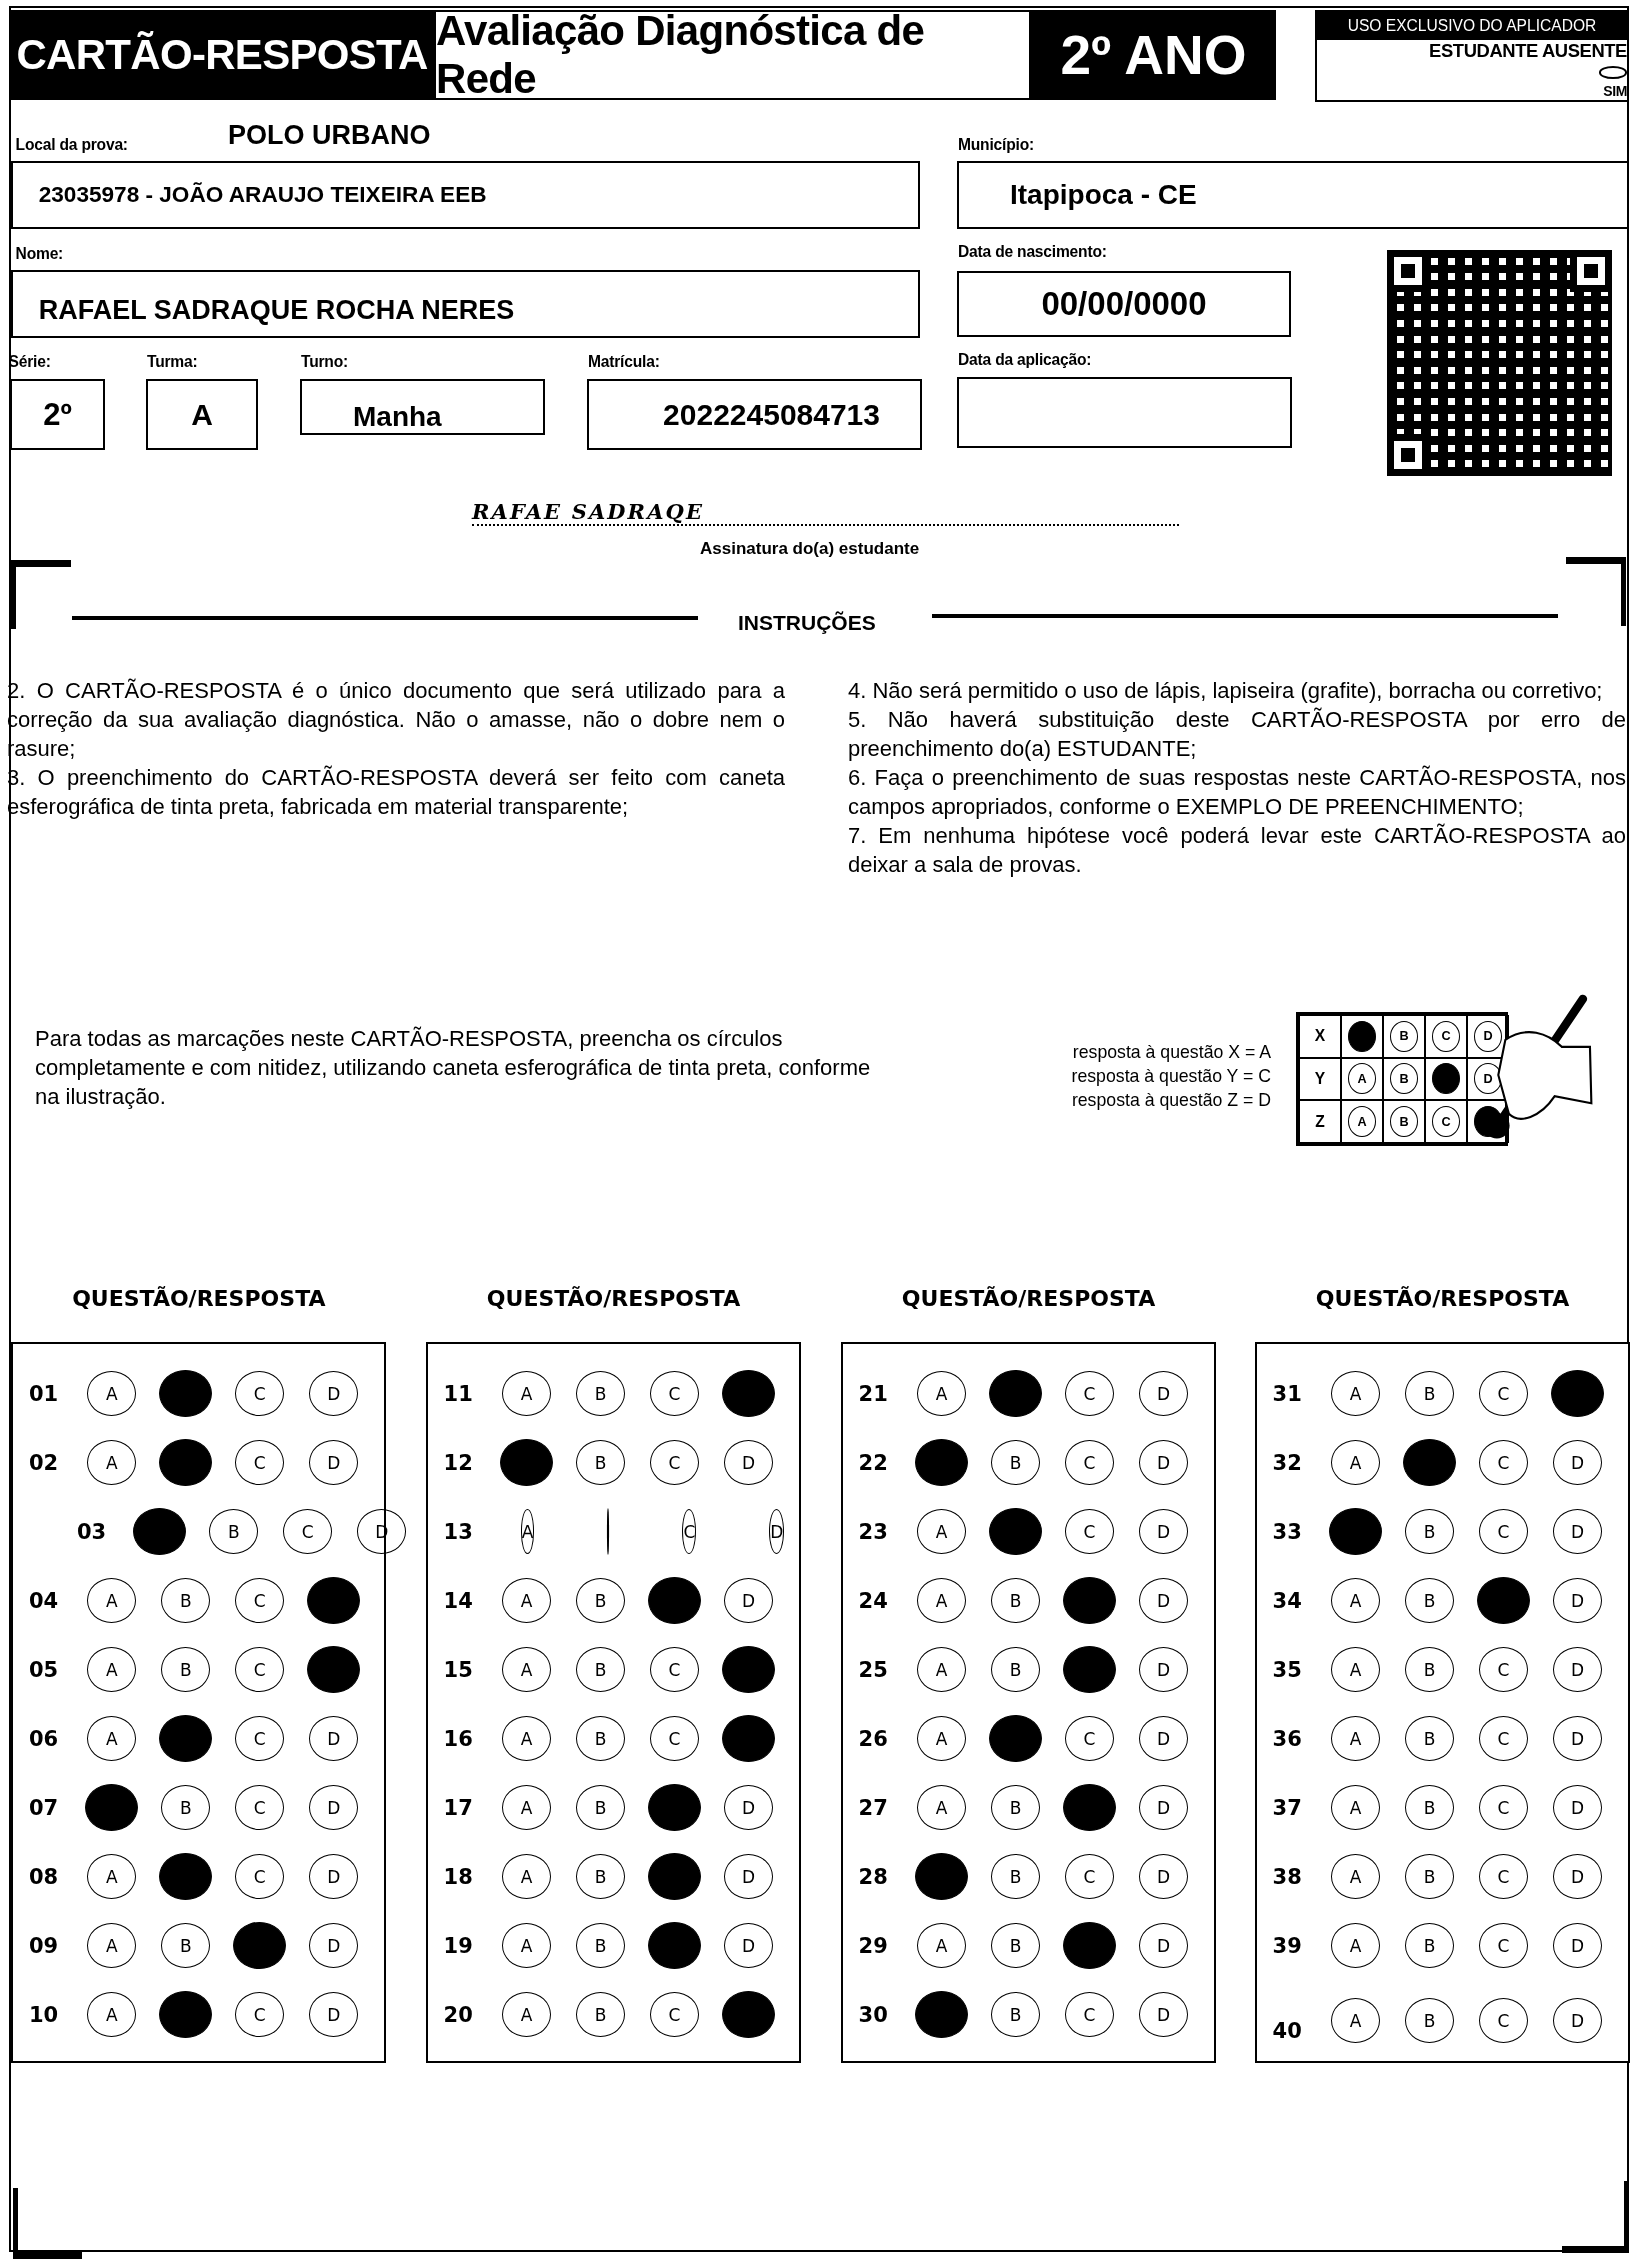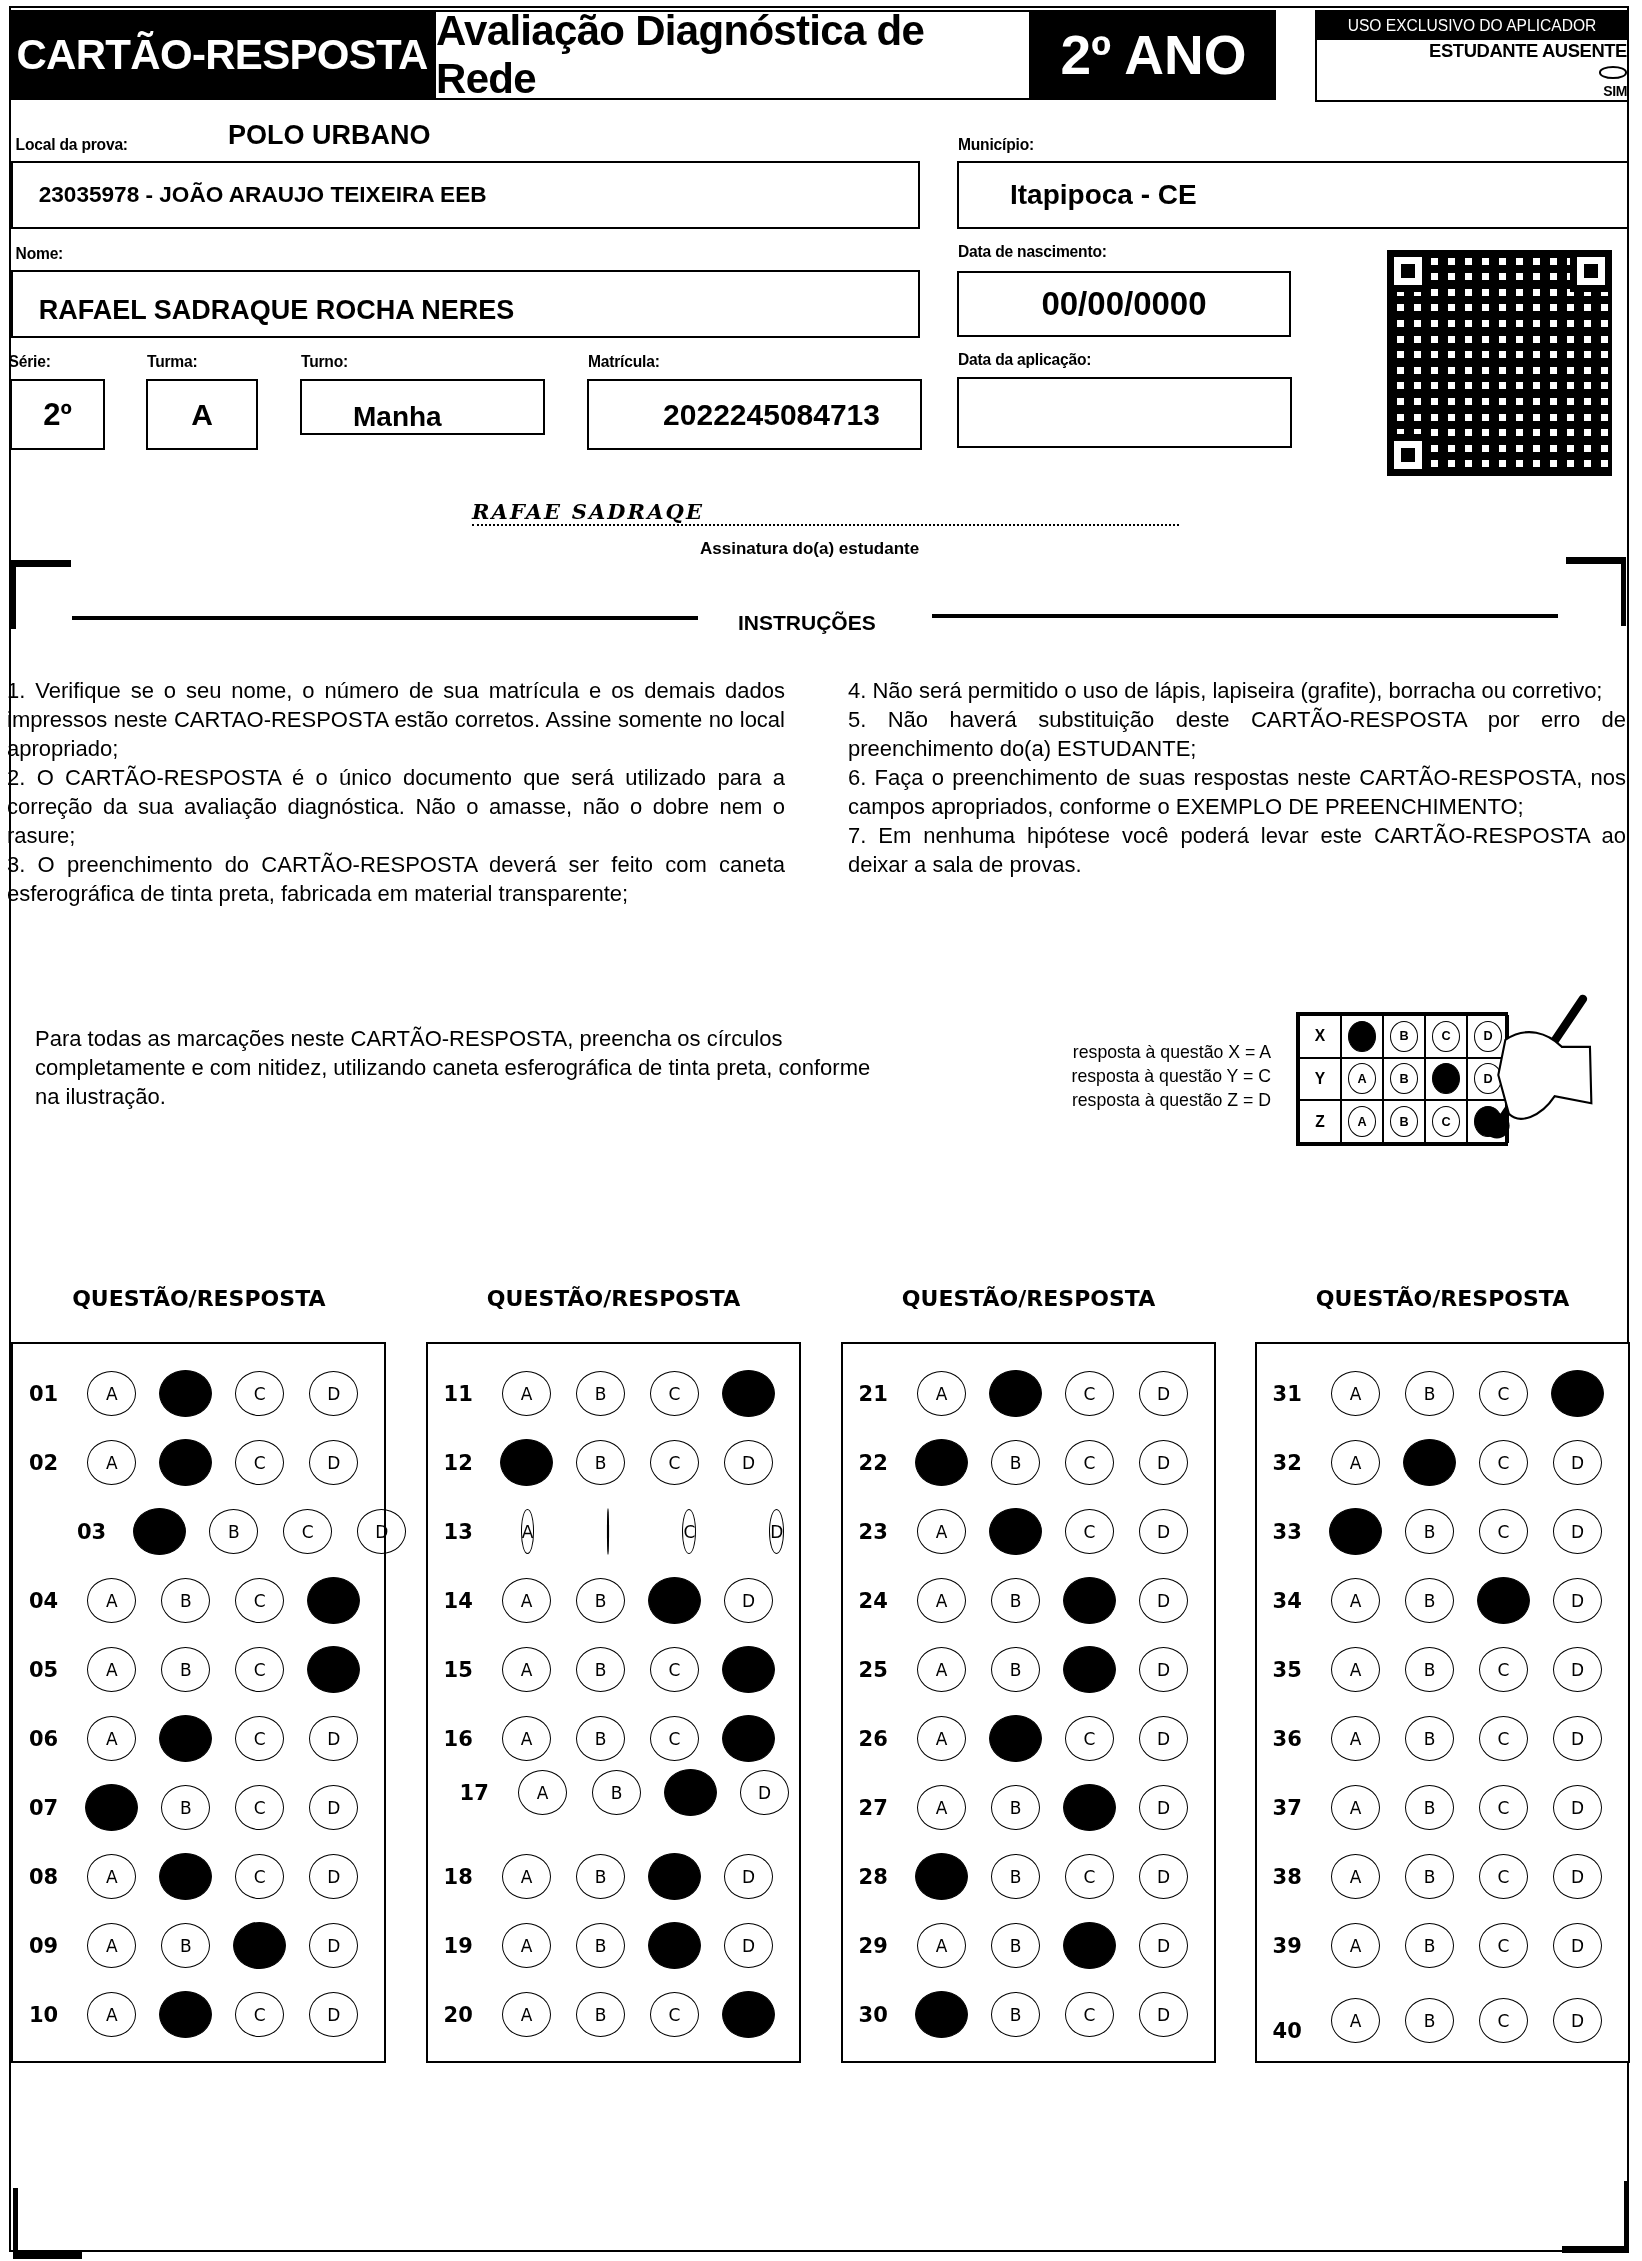--- a/index.html
+++ b/index.html
@@ -140,21 +140,20 @@
 <div class="abs" style="left:700px; top:539px; font-size:17px; font-weight:bold;">Assinatura do(a) estudante</div>
 
 <div class="bracket" style="left:11.3px; top:560px; width:55px; height:62px; border-width:7px 0 0 5.7px;"></div>
 <div class="bracket" style="left:1566px; top:557px; width:55px; height:62px; border-width:7px 5.7px 0 0;"></div>
 
 <div class="instr-title-line" style="left:72px; top:616px; width:626px;"></div>
 <div class="abs instr-title" style="left:738px; top:611px;">INSTRUÇÕES</div>
 <div class="instr-title-line" style="left:932px; top:614px; width:626px;"></div>
 
 <div class="abs instr-col" style="left:7px; top:676px; width:778px;">
-  <p>1. Verifique se o seu nome, o número de sua matrícula e os demais dados impressos neste CARTAO-RESPOSTA estão corretos. Assine somente no local apropriado;</p>
   <p>2. O CARTÃO-RESPOSTA é o único documento que será utilizado para a correção da sua avaliação diagnóstica. Não o amasse, não o dobre nem o rasure;</p>
   <p>3. O preenchimento do CARTÃO-RESPOSTA deverá ser feito com caneta esferográfica de tinta preta, fabricada em material transparente;</p>
 </div>
 <div class="abs instr-col" style="left:848px; top:676px; width:778px;">
   <p>4. Não será permitido o uso de lápis, lapiseira (grafite), borracha ou corretivo;</p>
   <p>5. Não haverá substituição deste CARTÃO-RESPOSTA por erro de preenchimento do(a) ESTUDANTE;</p>
   <p>6. Faça o preenchimento de suas respostas neste CARTÃO-RESPOSTA, nos campos apropriados, conforme o EXEMPLO DE PREENCHIMENTO;</p>
   <p>7. Em nenhuma hipótese você poderá levar este CARTÃO-RESPOSTA ao deixar a sala de provas.</p>
 </div>
 
@@ -325,21 +324,21 @@
         <div class="bubble">C</div>
         <div class="bubble filled"></div>
       </div>
       <div class="q-row" style="top: 366px;">
         <div class="q-num">16</div>
         <div class="bubble">A</div>
         <div class="bubble">B</div>
         <div class="bubble">C</div>
         <div class="bubble filled"></div>
       </div>
-      <div class="q-row" style="top: 420px; padding-left: 16px;">
+      <div class="q-row" style="top: 435px;">
         <div class="q-num">17</div>
         <div class="bubble">A</div>
         <div class="bubble">B</div>
         <div class="bubble filled"></div>
         <div class="bubble">D</div>
       </div>
       <div class="q-row" style="top: 504px;">
         <div class="q-num">18</div>
         <div class="bubble">A</div>
         <div class="bubble">B</div>

